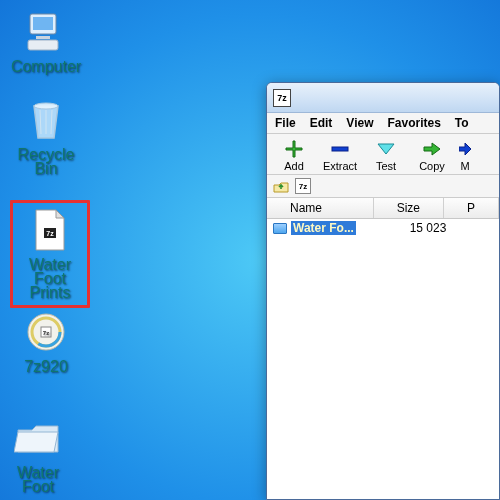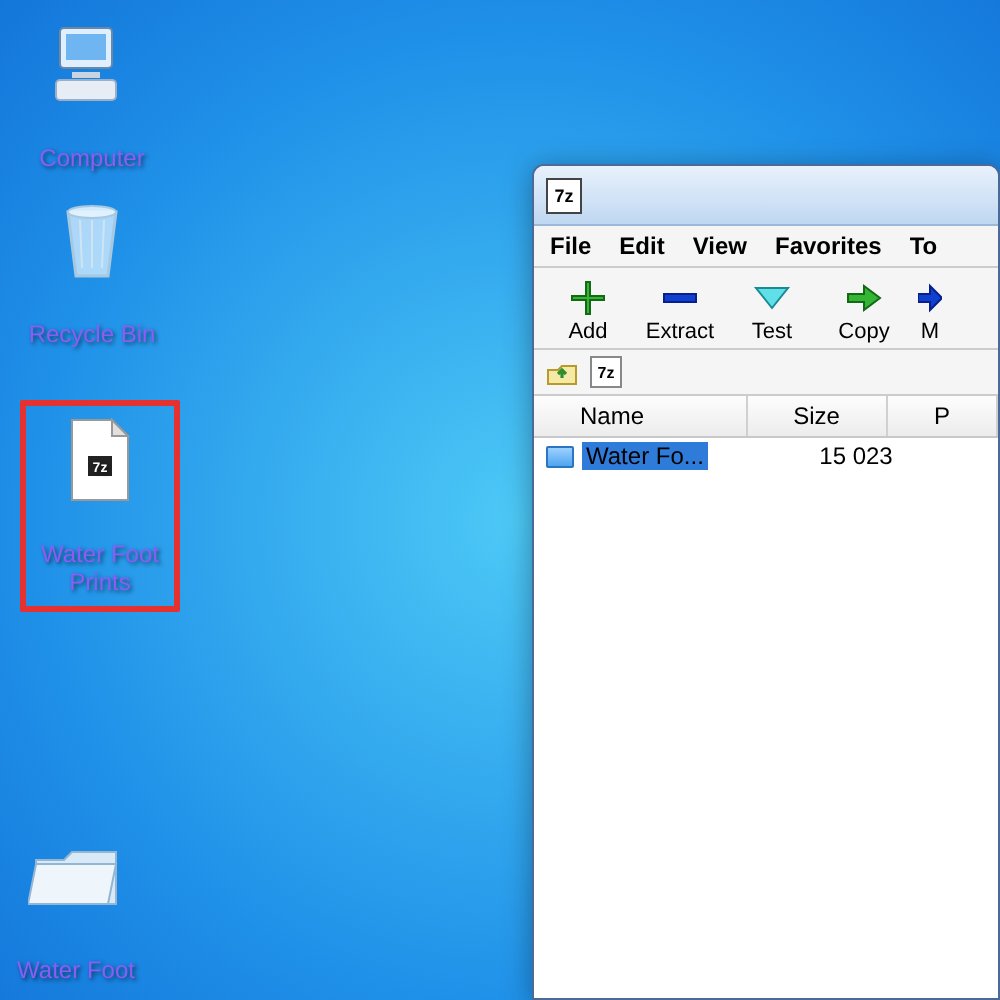--- a/index.html
+++ b/index.html
@@ -21,24 +21,24 @@
     inset: 0;
   }
   .di {
     position: absolute;
     width: 76px;
     text-align: center;
     text-shadow: 1px 1px 2px rgba(0,0,0,.6);
     cursor: pointer;
   }
   .di .label {
-    margin-top: 16px;
-    font-size: 12px;
+    margin-top: 4px;
+    font-size: 16px;
     line-height: 14px;
-    color: #8b5cf6;
+    color: #0f766e;
     word-wrap: break-word;
   }
   .di .icon-box {
     width: 48px;
     height: 48px;
     margin: 0 auto;
     display: flex;
     align-items: center;
     justify-content: center;
   }
@@ -162,22 +162,23 @@
   .cell-size { width:74px; text-align:center; }
   .file-icon-sm {
     width:14px; height:11px;
     background: linear-gradient(#9ed0ff,#4ea6ee);
     border:1px solid #2a76c2;
     border-radius:1px;
     flex-shrink:0;
   }
   .sel-text {
     background:#2f7bd9;
-    color:#000000;
+    color:#fef9c3;
     padding:0 2px;
+    font-weight:bold;
   }
 
   
 </style>
 </head>
 <body>
 
 <div class="desktop">
 
   <div class="di" style="left:8px; top:8px;">
@@ -210,20 +211,32 @@
       <svg width="36" height="44" viewBox="0 0 36 44">
         <path d="M4 2 L24 2 L32 10 L32 42 L4 42 Z" fill="#fff" stroke="#999"></path>
         <path d="M24 2 L24 10 L32 10 Z" fill="#e0e0e0" stroke="#999"></path>
         <rect x="12" y="20" width="12" height="10" fill="#222"></rect>
         <text x="18" y="28" text-anchor="middle" fill="#fff" font-size="7" font-weight="bold">7z</text>
       </svg>
     </div>
     <div class="label">Water Foot Prints</div>
   </div>
 
+  <div class="di" style="left:8px; top:308px;">
+    <div class="icon-box">
+      <svg width="42" height="42" viewBox="0 0 42 42">
+        <circle cx="21" cy="21" r="18" fill="#f2f2ec" stroke="#b8b8a8"></circle>
+        <circle cx="21" cy="21" r="14" fill="none" stroke="#dc6" stroke-width="3"></circle>
+        <circle cx="21" cy="21" r="14" fill="none" stroke="#3aa3e0" stroke-width="3" stroke-dasharray="30 60"></circle>
+        <rect x="16" y="16" width="10" height="10" fill="#fff" stroke="#888"></rect>
+        <text x="21" y="24" text-anchor="middle" font-size="6" fill="#333" font-weight="bold">7z</text>
+      </svg>
+    </div>
+    <div class="label">7z920</div>
+  </div>
 
   <div class="di" style="left:0; top:414px;text-align:center;">
     <div class="icon-box">
       <svg width="48" height="40" viewBox="0 0 48 40">
         <path d="M4 12 L18 12 L22 8 L44 8 L44 34 L4 34 Z" fill="#d9e9f6" stroke="#93b6d4"></path>
         <path d="M4 14 L44 14 L40 34 L0 34 Z" fill="#eef5fb" stroke="#93b6d4"></path>
       </svg>
     </div>
     <div class="label">Water Foot</div>
   </div>

